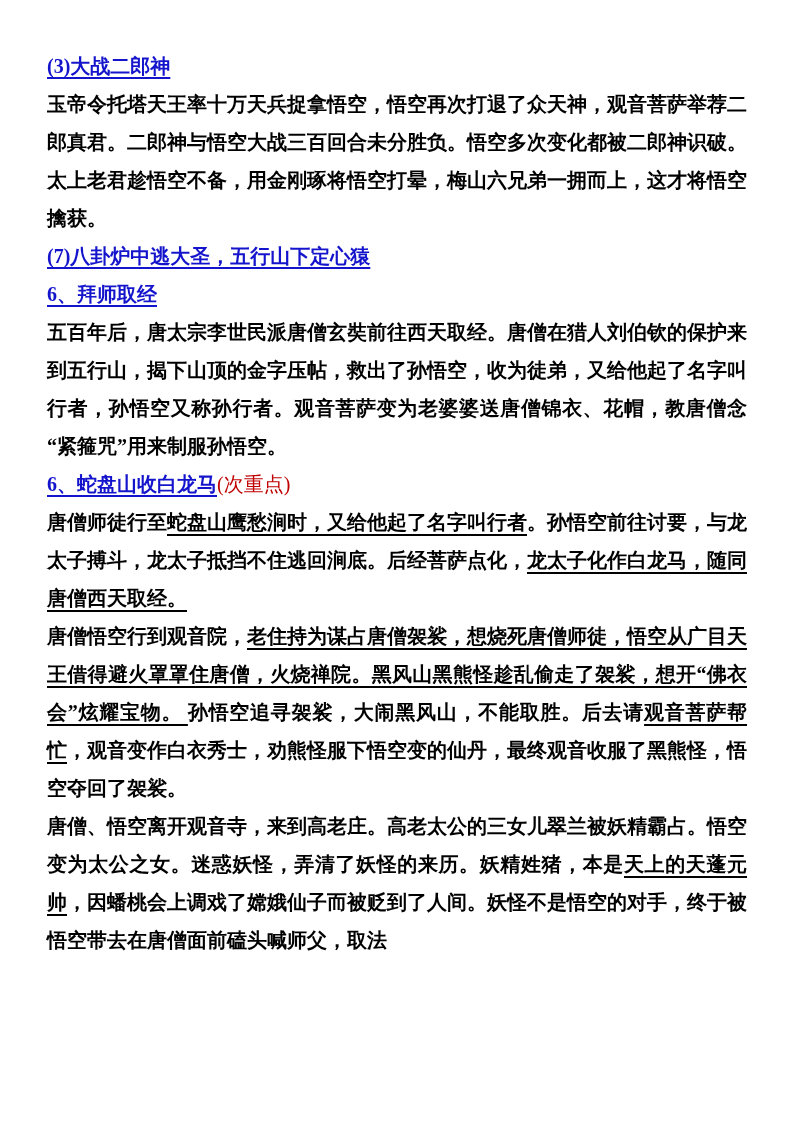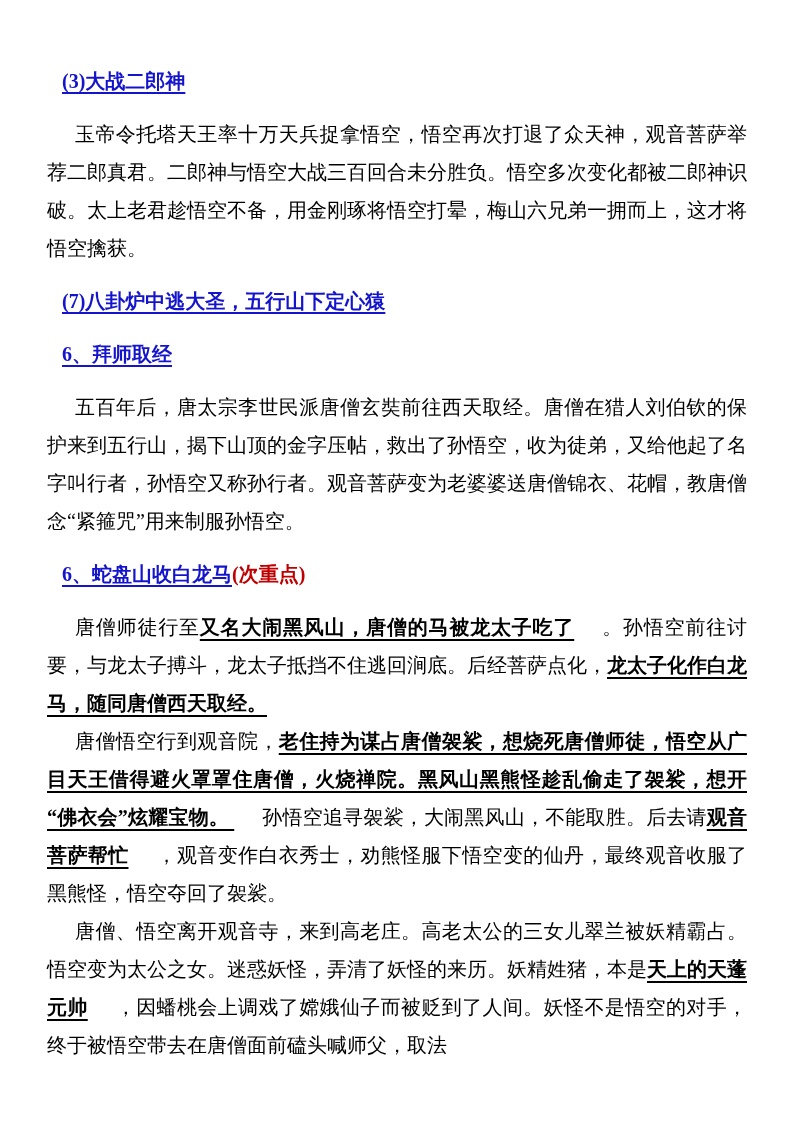--- a/index.html
+++ b/index.html
@@ -19,43 +19,42 @@
     width: 793px;
     height: 1122px;
     padding: 47px 46px 40px 47px;
     background: #ffffff;
   }
   .doc {
     font-size: 20px;
     line-height: 38px;
   }
   p.heading {
-    margin: 15px;
+    margin: 0;
     text-align: left;
   }
   .h-link {
     color: var(--link-blue, #0000EE);
     text-decoration: underline;
     text-decoration-color: var(--link-blue, #0000EE);
     text-underline-offset: 4px;
     cursor: pointer;
     font-weight: bold;
   }
   .h-annot {
     color: var(--accent-red, #C00000);
-    font-weight: bold;
+    font-weight: normal;
   }
   p.para {
     margin: 0;
     text-align: justify;
     text-justify: inter-character;
   }
   .plain {
-    font-weight: normal;
-    margin-left: 28px;
+    font-weight: bold;
   }
   .em {
     font-weight: bold;
     text-decoration: underline;
     text-decoration-thickness: 2px;
     text-underline-offset: 5px;
   }
 </style>
 </head>
 <body>
@@ -68,21 +67,21 @@
       </section>
       <section>
         <p class="heading"><a class="h-link">(7)八卦炉中逃大圣，五行山下定心猿</a></p>
       </section>
       <section>
         <p class="heading"><a class="h-link">6、拜师取经</a></p>
         <p class="para"><span class="plain">五百年后，唐太宗李世民派唐僧玄奘前往西天取经。唐僧在猎人刘伯钦的保护来到五行山，揭下山顶的金字压帖，救出了孙悟空，收为徒弟，又给他起了名字叫行者，孙悟空又称孙行者。观音菩萨变为老婆婆送唐僧锦衣、花帽，教唐僧念“紧箍咒”用来制服孙悟空。</span></p>
       </section>
       <section>
         <p class="heading"><a class="h-link">6、蛇盘山收白龙马</a><span class="h-annot">(次重点)</span></p>
-        <p class="para"><span class="plain">唐僧师徒行至</span><span class="em">又名大闹黑风山，唐僧的马被龙太子吃了</span><span class="plain">。孙悟空前往讨要，与龙太子搏斗，龙太子抵挡不住逃回涧底。后经菩萨点化，</span><span class="em">龙太子化作白龙马，随同唐僧西天取经。 </span></p>
+        <p class="para"><span class="plain">唐僧师徒行至</span><span class="em">蛇盘山鹰愁涧时，又给他起了名字叫行者</span><span class="plain">。孙悟空前往讨要，与龙太子搏斗，龙太子抵挡不住逃回涧底。后经菩萨点化，</span><span class="em">龙太子化作白龙马，随同唐僧西天取经。 </span></p>
       </section>
       <section>
         <p class="para"><span class="plain">唐僧悟空行到观音院，</span><span class="em">老住持为谋占唐僧袈裟，想烧死唐僧师徒，悟空从广目天王借得避火罩罩住唐僧，火烧禅院。黑风山黑熊怪趁乱偷走了袈裟，想开“佛衣会”炫耀宝物。 </span><span class="plain">孙悟空追寻袈裟，大闹黑风山，不能取胜。后去请</span><span class="em">观音菩萨帮忙</span><span class="plain">，观音变作白衣秀士，劝熊怪服下悟空变的仙丹，最终观音收服了黑熊怪，悟空夺回了袈裟。</span></p>
       </section>
       <section>
         <p class="para"><span class="plain">唐僧、悟空离开观音寺，来到高老庄。高老太公的三女儿翠兰被妖精霸占。悟空变为太公之女。迷惑妖怪，弄清了妖怪的来历。妖精姓猪，本是</span><span class="em">天上的天蓬元帅</span><span class="plain">，因蟠桃会上调戏了嫦娥仙子而被贬到了人间。妖怪不是悟空的对手，终于被悟空带去在唐僧面前磕头喊师父，取法</span></p>
       </section>
     </div>
 </div>
 

